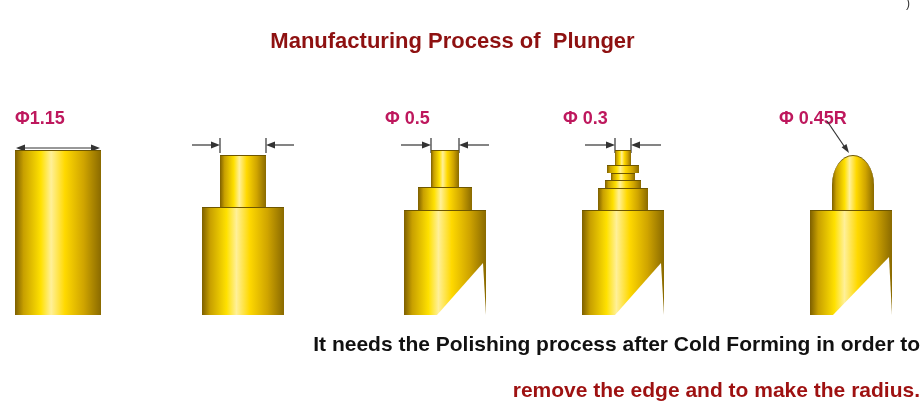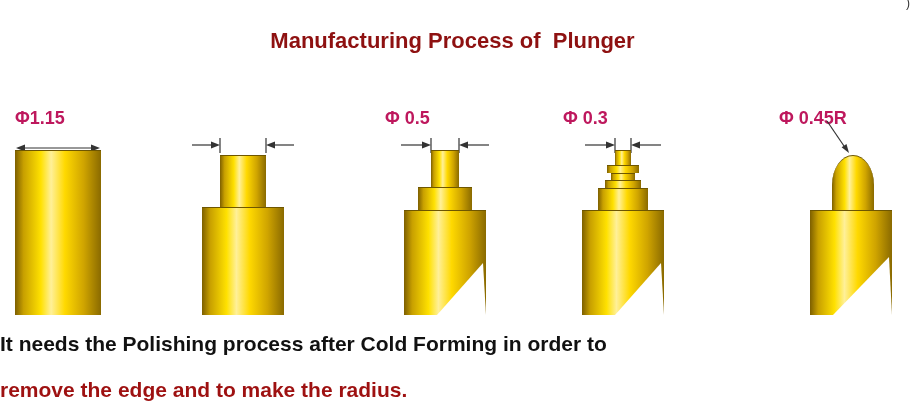--- a/index.html
+++ b/index.html
@@ -74,21 +74,21 @@
 
   .cut {
     position:absolute; right:0; bottom:0;
     width:0; height:0; border-style:solid; border-color:transparent;
   }
   .cut-sm { border-left:46px solid transparent; border-bottom:52px solid #ffffff; }
   .cut-lg { border-left:56px solid transparent; border-bottom:58px solid #ffffff; }
 
   .caption {
     position:absolute; left:0; width:920px;
-    text-align:left;
+    text-align:right;
     font-size:21px; font-weight:bold;
   }
   .caption-1 { top:332px; color:#111111; }
   .caption-2 { top:362px; color:#9e1111;margin-top:16px; }
 
   svg line     { stroke:#333; stroke-width:1.2; }
   svg polygon  { fill:#333; }
 </style>
 </head>
 <body>

